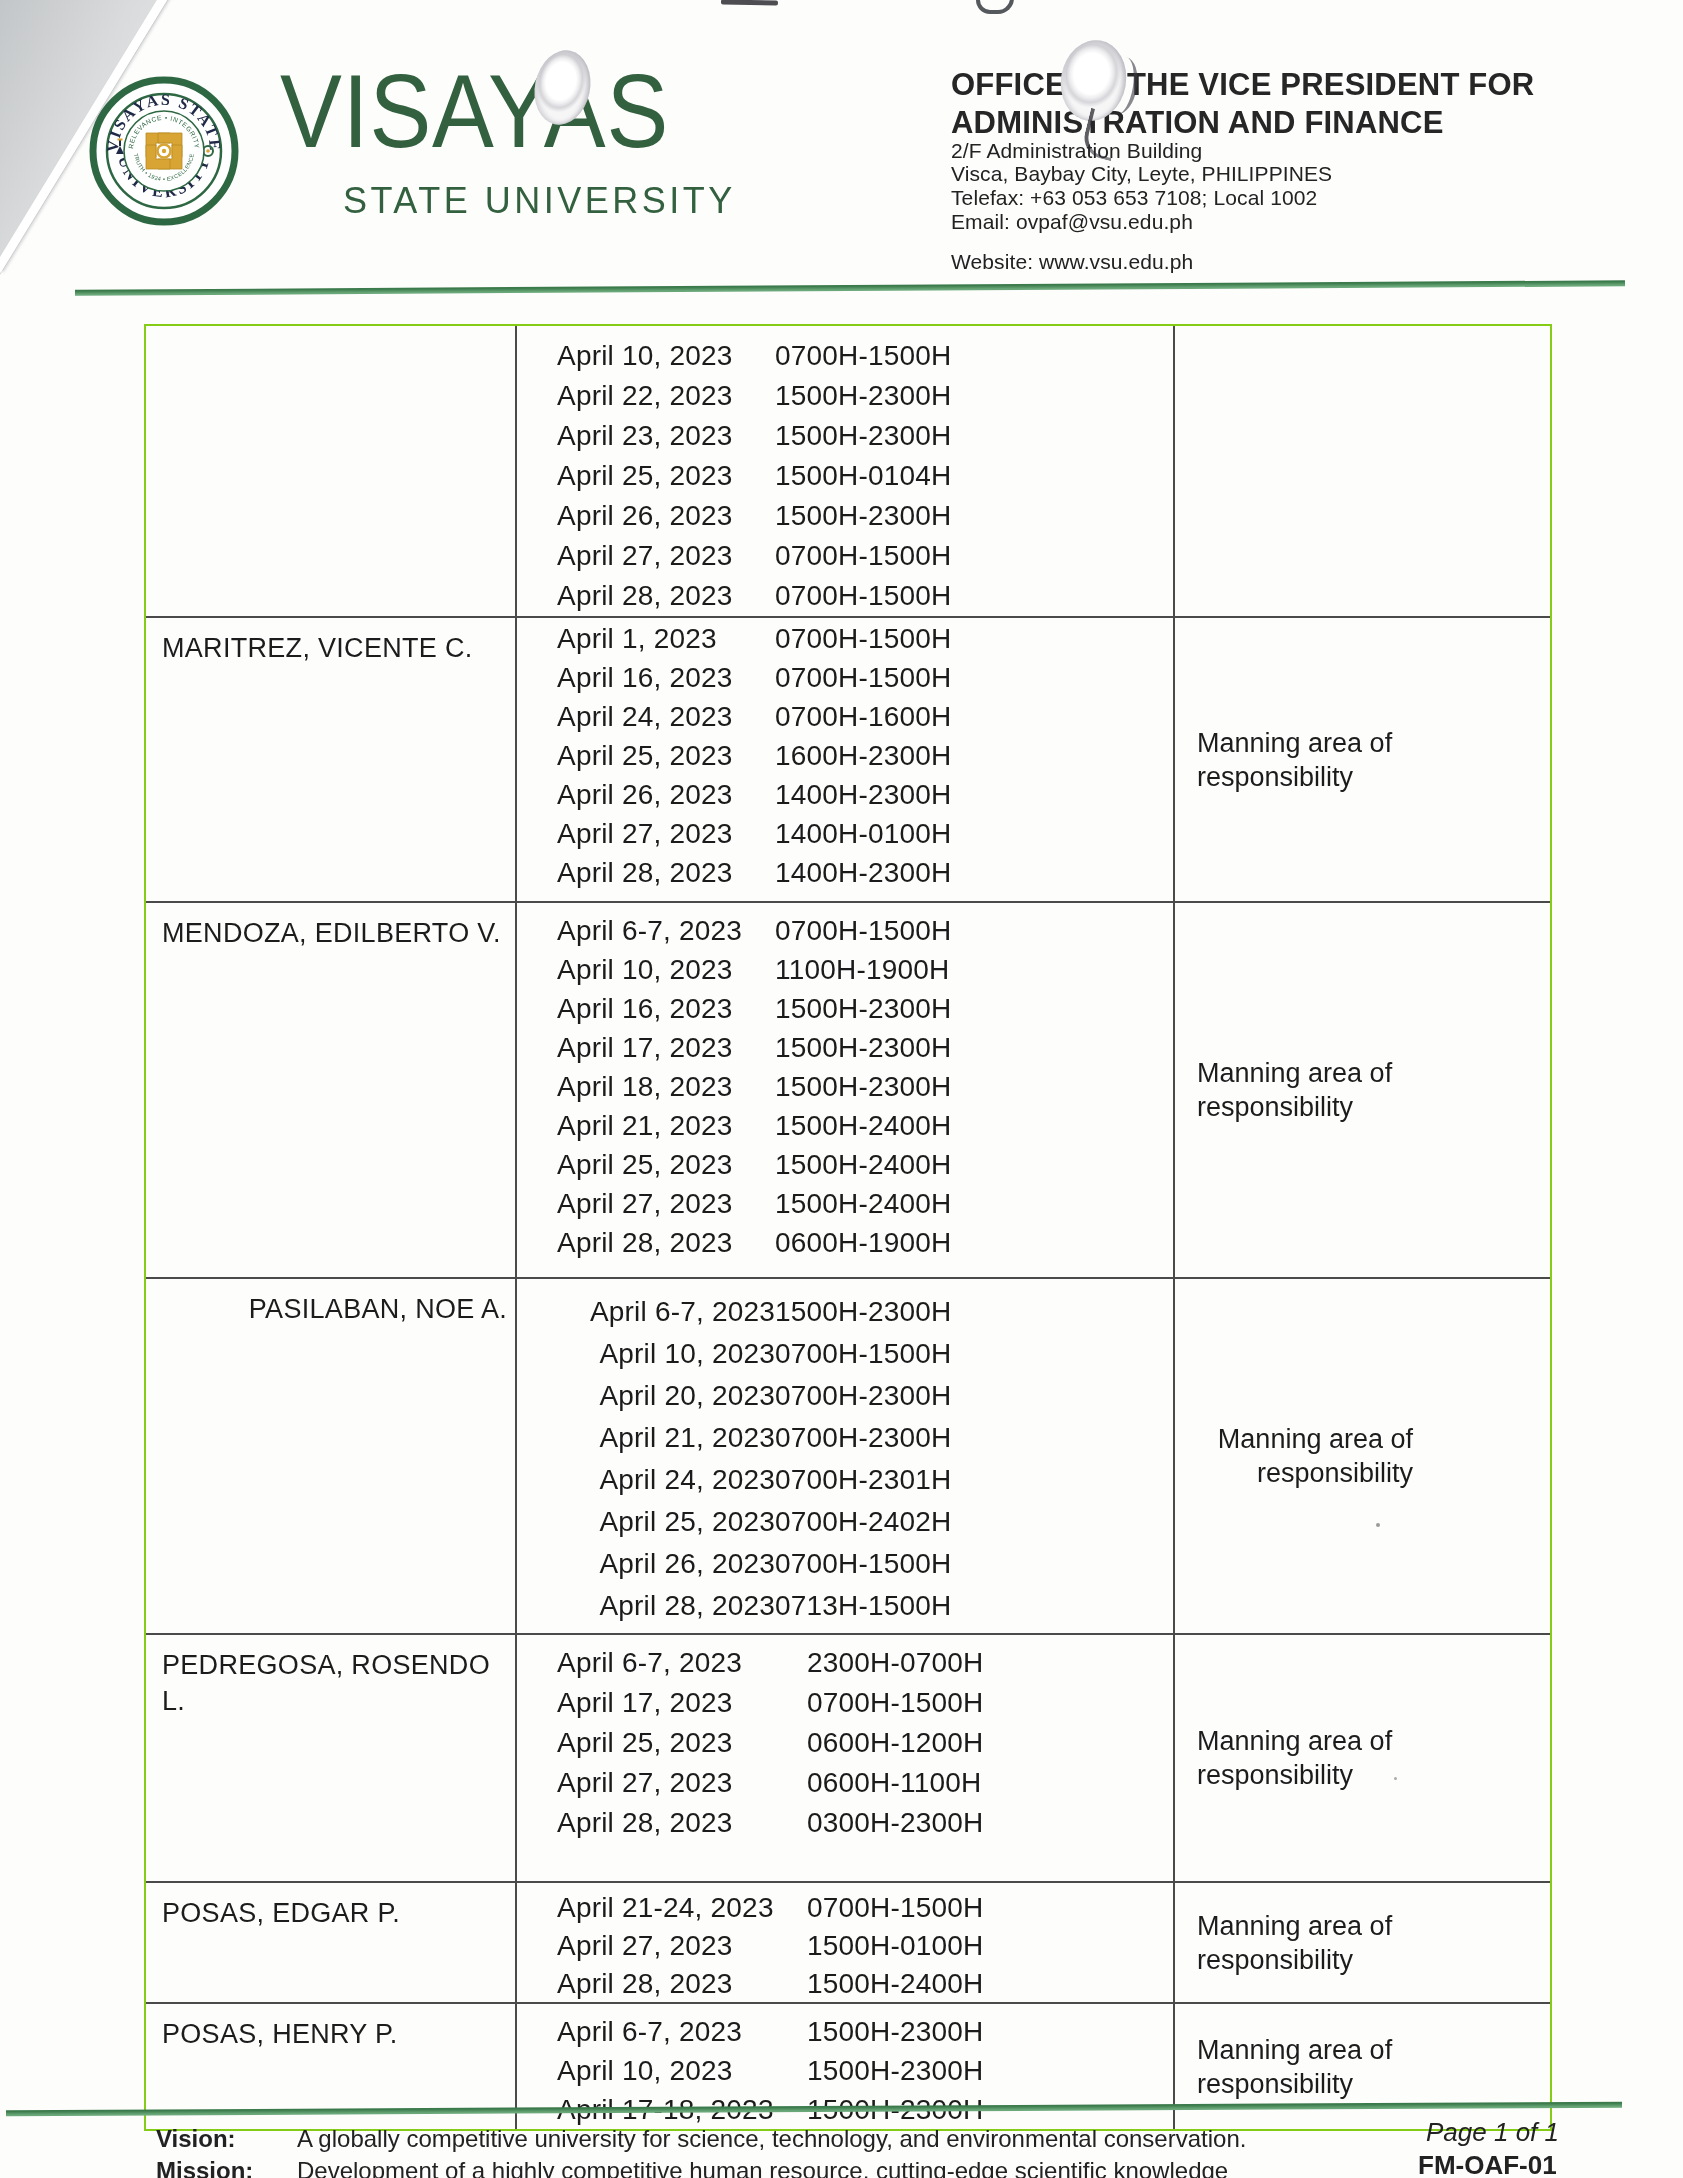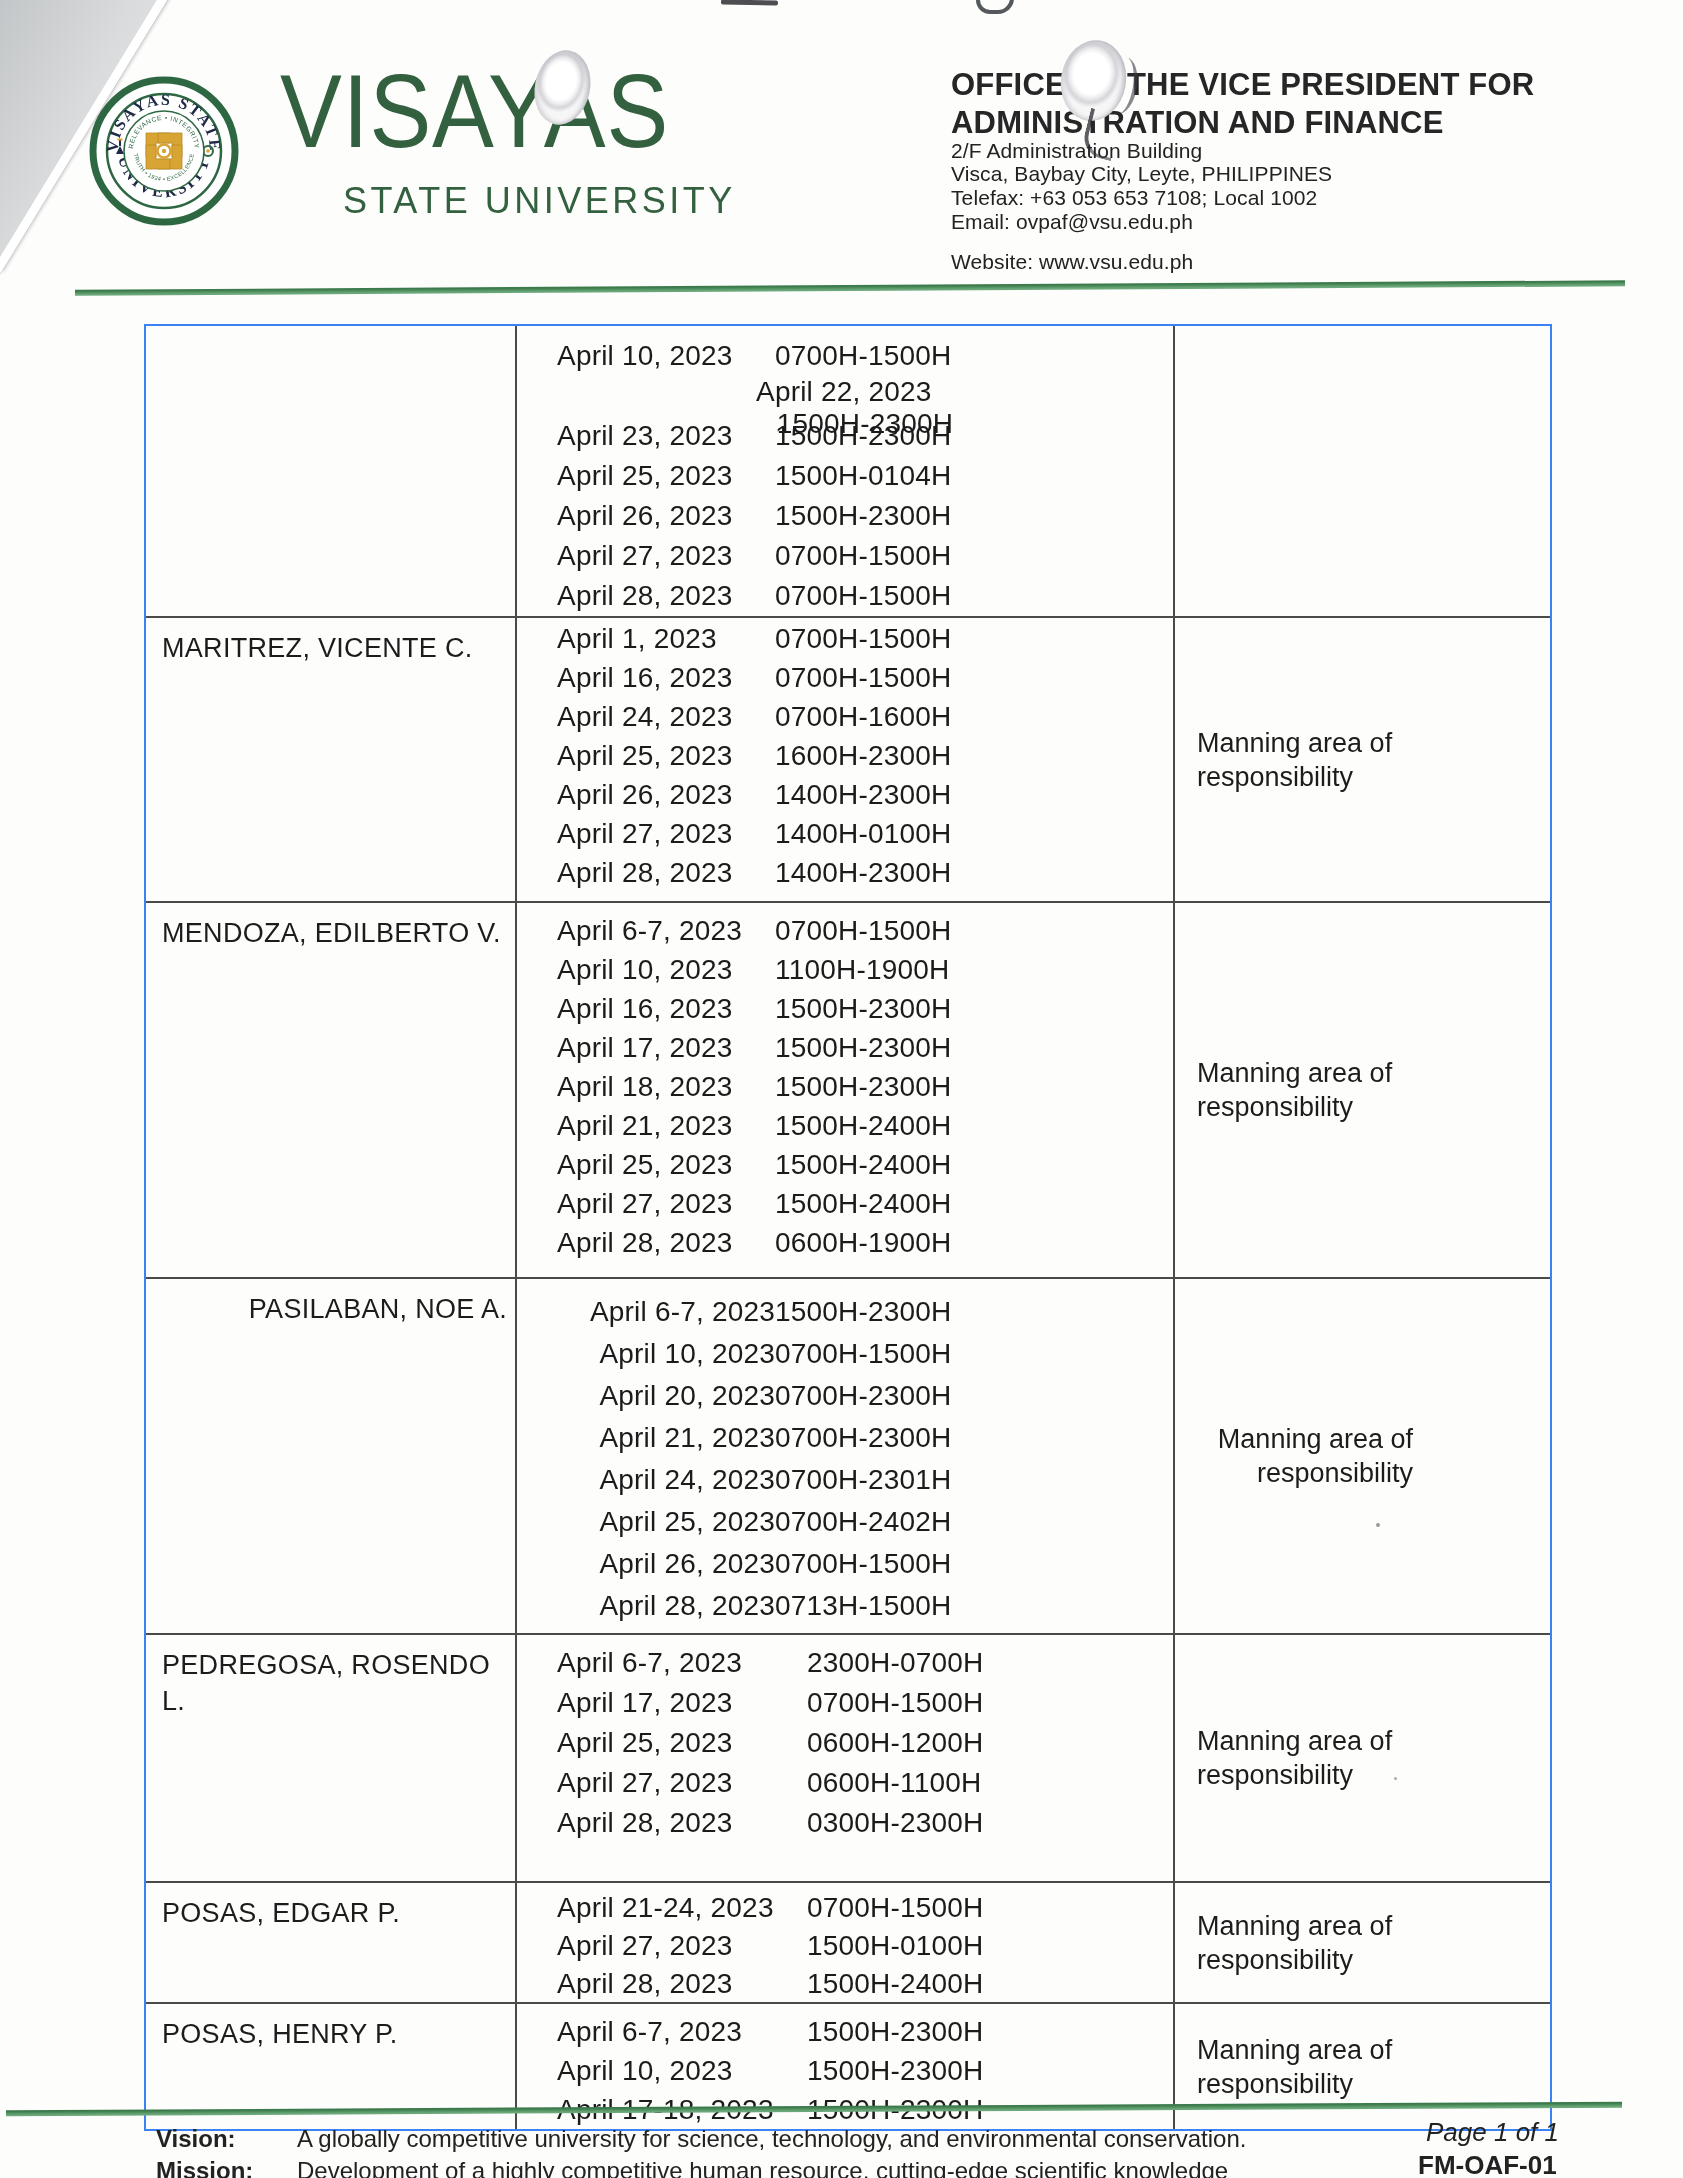--- a/index.html
+++ b/index.html
@@ -58,21 +58,21 @@
   .addr{left:951px;font-size:21px;color:#222;letter-spacing:0.1px;}
   .addr-0{top:139px;} .addr-1{top:162px;} .addr-2{top:186px;} .addr-3{top:210px;} .addr-4{top:250px;}
 
   .rule{height:6px;background:linear-gradient(180deg,#3b7a4b 20%,#6aa87a 80%);}
   .rule-header{left:75px;top:285px;width:1550px;transform:rotate(-.35deg);}
   .rule-footer{left:6px;top:2106px;width:1616px;transform:rotate(-.3deg);}
 
   
   #schedule-table{
     position:absolute;left:144px;top:324px;width:1408px;
-    border:2px solid #3b82f6;background:transparent;box-sizing:border-box;
+    border:2px solid #84cc16;background:transparent;box-sizing:border-box;
   }
   .trow{display:grid;grid-template-columns:371px 658px 1fr;border-top:2px solid #4a4a4a;box-sizing:border-box;}
   .trow:first-child{border-top:none;}
   .cell{box-sizing:border-box;}
   .name-cell{
     border-right:2px solid #4a4a4a;padding:12px 8px 0 16px;
     font-size:27px;line-height:36px;letter-spacing:0.3px;color:#1c1c1c;
   }
   .sched-cell{border-right:2px solid #4a4a4a;padding-left:40px;overflow:hidden;}
   .sline{display:flex;align-items:center;font-size:28px;color:#1b1b1b;letter-spacing:0.2px;}
@@ -149,21 +149,21 @@
 <div class="abs rule rule-header"></div>
 
 <div id="schedule-table">
     <div class="trow" style="height: 290px;">
       <div class="cell name-cell"><span></span></div>
       <div class="cell sched-cell" style="padding-top: 10px;">
         <div class="sline" style="height: 40px;">
           <span class="sdate">April 10, 2023</span>
           <span class="stime">0700H-1500H</span>
         </div>
-        <div class="sline" style="height: 40px; flex-direction: column;">
+        <div class="sline" style="height: 40px;">
           <span class="sdate">April 22, 2023</span>
           <span class="stime">1500H-2300H</span>
         </div>
         <div class="sline" style="height: 40px;">
           <span class="sdate">April 23, 2023</span>
           <span class="stime">1500H-2300H</span>
         </div>
         <div class="sline" style="height: 40px;">
           <span class="sdate">April 25, 2023</span>
           <span class="stime">1500H-0104H</span>

